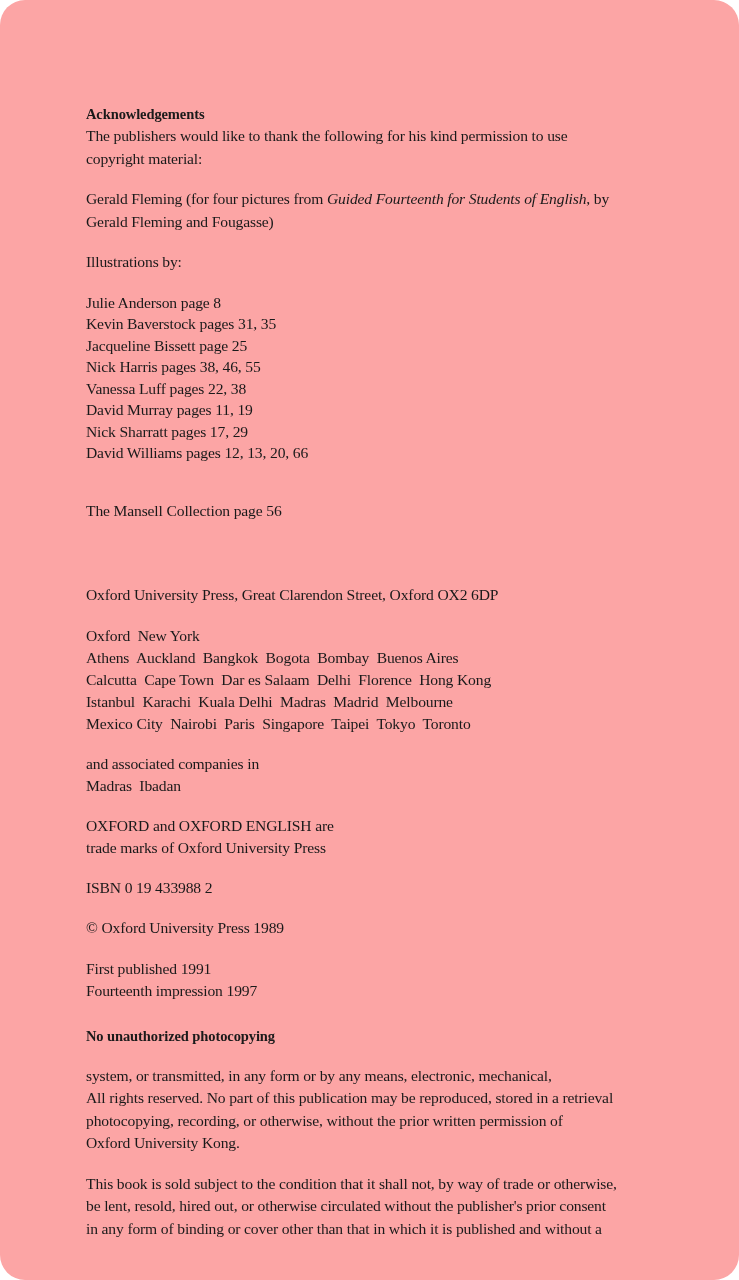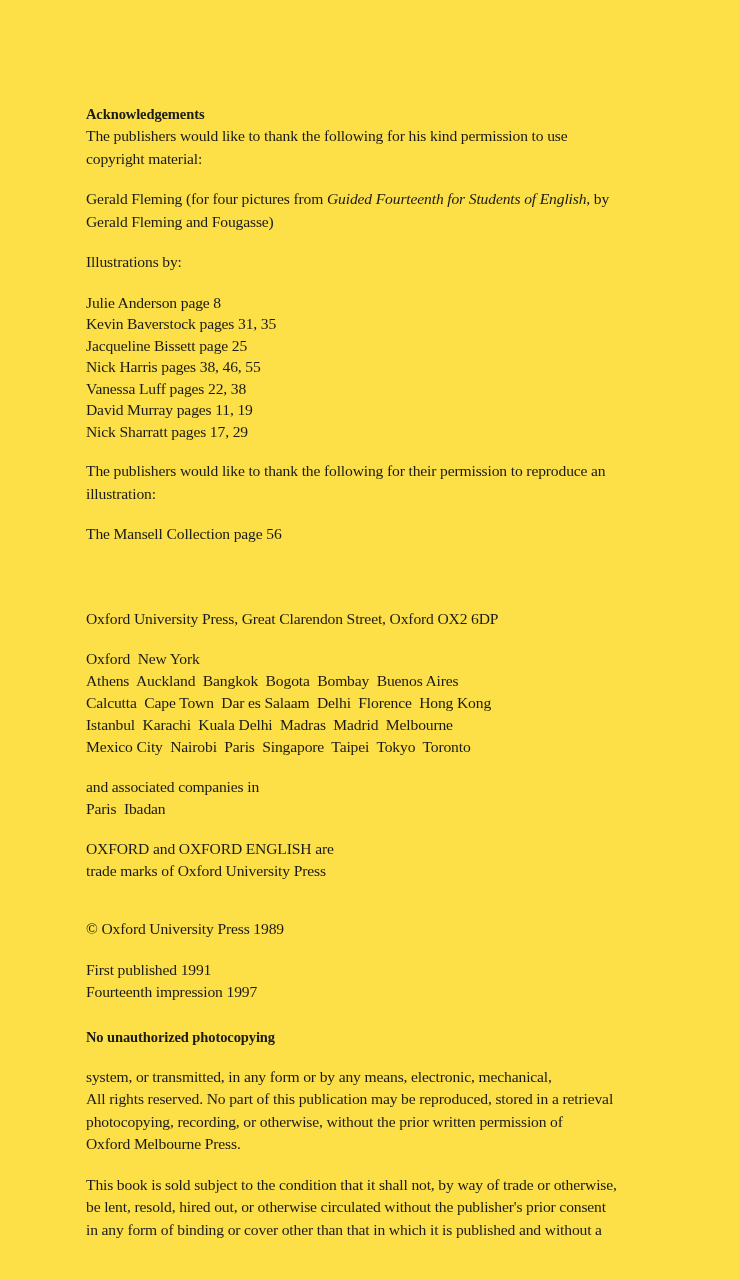--- a/index.html
+++ b/index.html
@@ -14,21 +14,22 @@
     overflow: hidden;
     font-family: "Liberation Serif", "DejaVu Serif", serif;
     color: #1a1a1a;
     -webkit-font-smoothing: antialiased;
   }
   .page {
     position: absolute;
     left: 0; top: 0;
     width: 739px;
     height: 1280px;
-    background: #fde047;
+    background: #fca5a5;
+    border-radius: 25px;
   }
   .content {
     position: absolute;
     left: 86px;
     top: 104px;
     width: 578px;
   }
   .heading {
     font-weight: bold;
     font-size: 14.5px;
@@ -82,28 +83,25 @@
     <div class="gap-md"></div>
 
     <div class="list">
       <div class="line">Julie Anderson page 8</div>
       <div class="line">Kevin Baverstock pages 31, 35</div>
       <div class="line">Jacqueline Bissett page 25</div>
       <div class="line">Nick Harris pages 38, 46, 55</div>
       <div class="line">Vanessa Luff pages 22, 38</div>
       <div class="line">David Murray pages 11, 19</div>
       <div class="line">Nick Sharratt pages 17, 29</div>
+      <div class="line">David Williams pages 12, 13, 20, 66</div>
     </div>
 
     <div class="gap-md"></div>
 
-    <div class="para-block">
-      <div class="line">The publishers would like to thank the following for their permission to reproduce an</div>
-      <div class="line">illustration:</div>
-    </div>
 
     <div class="gap-md"></div>
 
     <div class="line">The Mansell Collection page 56</div>
 
     <div class="gap-xl"></div>
 
     <div class="line">Oxford University Press, Great Clarendon Street, Oxford OX2 6DP</div>
 
     <div class="gap-md"></div>
@@ -113,32 +111,33 @@
       <div class="line">Athens  Auckland  Bangkok  Bogota  Bombay  Buenos Aires</div>
       <div class="line">Calcutta  Cape Town  Dar es Salaam  Delhi  Florence  Hong Kong</div>
       <div class="line">Istanbul  Karachi  Kuala Delhi  Madras  Madrid  Melbourne</div>
       <div class="line">Mexico City  Nairobi  Paris  Singapore  Taipei  Tokyo  Toronto</div>
     </div>
 
     <div class="gap-md"></div>
 
     <div class="tight">
       <div class="line">and associated companies in</div>
-      <div class="line">Paris  Ibadan</div>
+      <div class="line">Madras  Ibadan</div>
     </div>
 
     <div class="gap-md"></div>
 
     <div class="tight">
       <div class="line">OXFORD and OXFORD ENGLISH are</div>
       <div class="line">trade marks of Oxford University Press</div>
     </div>
 
     <div class="gap-md"></div>
 
+    <div class="line">ISBN 0 19 433988 2</div>
 
     <div class="gap-md"></div>
 
     <div class="line">© Oxford University Press 1989</div>
 
     <div class="gap-md"></div>
 
     <div class="tight">
       <div class="line">First published 1991</div>
       <div class="line">Fourteenth impression 1997</div>
@@ -147,21 +146,21 @@
     <div class="gap-lg"></div>
 
     <div class="heading">No unauthorized photocopying</div>
 
     <div class="gap-md"></div>
 
     <div class="para-block">
       <div class="line">system, or transmitted, in any form or by any means, electronic, mechanical,</div>
       <div class="line">All rights reserved. No part of this publication may be reproduced, stored in a retrieval</div>
       <div class="line">photocopying, recording, or otherwise, without the prior written permission of</div>
-      <div class="line">Oxford Melbourne Press.</div>
+      <div class="line">Oxford University Kong.</div>
     </div>
 
     <div class="gap-md"></div>
 
     <div class="para-block">
       <div class="line">This book is sold subject to the condition that it shall not, by way of trade or otherwise,</div>
       <div class="line">be lent, resold, hired out, or otherwise circulated without the publisher's prior consent</div>
       <div class="line">in any form of binding or cover other than that in which it is published and without a</div>
 
     </div>

